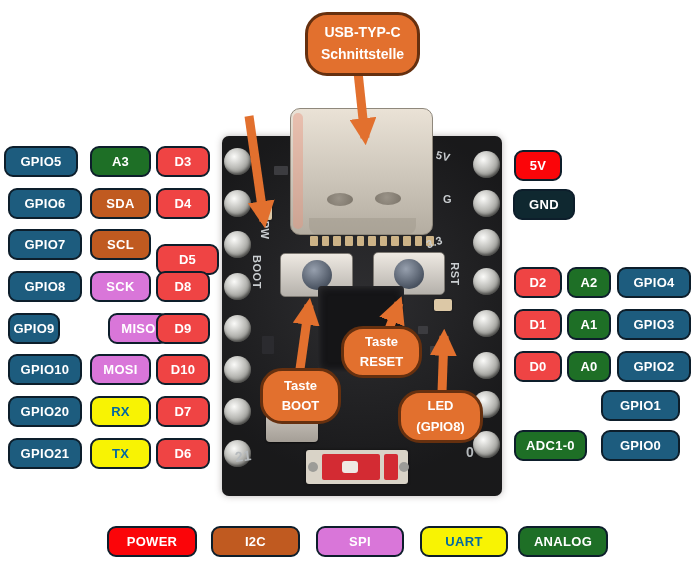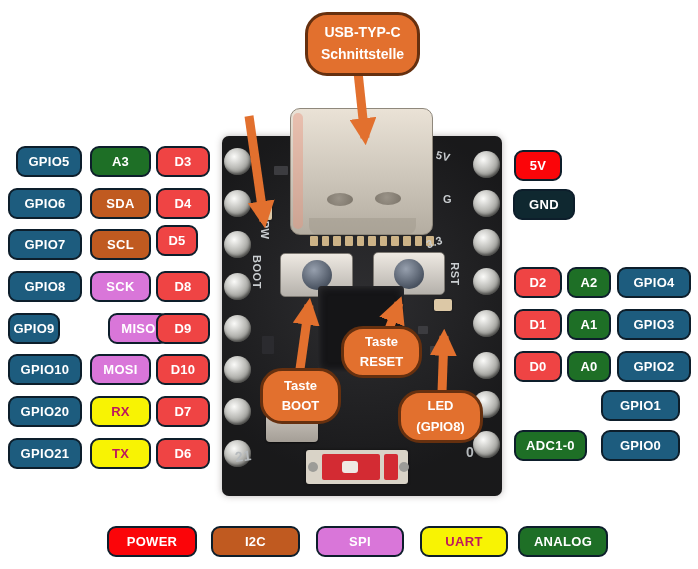--- a/index.html
+++ b/index.html
@@ -7,21 +7,21 @@
           font-family:"Liberation Sans",sans-serif;}
   
   .pill{position:absolute;height:31px;border:2px solid #0d1e2b;border-radius:9px;
         display:flex;align-items:center;justify-content:center;color:#fff;
         font-weight:700;font-size:13px;box-sizing:border-box;letter-spacing:.3px;}
   .c-gpio{background:#1d5c7e}
   .c-d{background:#ef4444}
   .c-analog{background:#1e6f26}
   .c-i2c{background:#c05a20}
   .c-spi{background:#d976d9}
-  .c-uart{background:#f8f303;color:#be185d}
+  .c-uart{background:#f8f303;color:#0369a1}
   .c-power{background:#fb0509}
   .c-gnd{background:#0f2830}
   
   .callout{position:absolute;background:#e2702e;border:3px solid #66300f;border-radius:22px;
            color:#fff;font-weight:700;font-size:13px;line-height:1.55;display:flex;
            flex-direction:column;align-items:center;justify-content:center;text-align:center;
            box-sizing:border-box;z-index:6;}
   
   #board{position:absolute;left:222px;top:136px;width:280px;height:360px;background:#212123;
          border-radius:7px;box-shadow:0 0 7px rgba(60,50,45,.35);z-index:1;}
@@ -136,31 +136,31 @@
     <div class="silk vert" style="left:34px;top:88px">PW</div>
     <div class="silk vert" style="left:18px;top:130px">BOOT</div>
     <div class="silk" style="left:214px;top:14px;transform:rotate(14deg)">5V</div>
     <div class="silk" style="left:221px;top:57px">G</div>
     <div class="silk" style="left:204px;top:100px;transform:rotate(-18deg)">3.3</div>
     <div class="silk vert" style="left:221px;top:132px">RST</div>
     <div class="silk" style="left:13px;top:312px;font-size:14px;transform:rotate(-8deg);color:#b6babd">21</div>
     <div class="silk" style="left:244px;top:308px;font-size:14px;color:#b6babd">0</div>
   </div>
 
-  <div class="pill c-gpio" style="left:16px;top:146px;width:66px">GPIO5</div>
+  <div class="pill c-gpio" style="left:4px;top:146px;width:74px">GPIO5</div>
   <div class="pill c-analog" style="left:90px;top:146px;width:61px">A3</div>
   <div class="pill c-d" style="left:156px;top:146px;width:54px">D3</div>
 
   <div class="pill c-gpio" style="left:8px;top:188px;width:74px">GPIO6</div>
   <div class="pill c-i2c" style="left:90px;top:188px;width:61px">SDA</div>
   <div class="pill c-d" style="left:156px;top:188px;width:54px">D4</div>
 
   <div class="pill c-gpio" style="left:8px;top:229px;width:74px">GPIO7</div>
   <div class="pill c-i2c" style="left:90px;top:229px;width:61px">SCL</div>
-  <div class="pill c-d" style="left:156px;top:225px;width:42px">D5</div>
+  <div class="pill c-d" style="left:156px;top:244px;width:63px">D5</div>
 
   <div class="pill c-gpio" style="left:8px;top:271px;width:74px">GPIO8</div>
   <div class="pill c-spi" style="left:90px;top:271px;width:61px">SCK</div>
   <div class="pill c-d" style="left:156px;top:271px;width:54px">D8</div>
 
   <div class="pill c-gpio" style="left:8px;top:313px;width:52px">GPIO9</div>
   <div class="pill c-spi" style="left:108px;top:313px;width:61px">MISO</div>
   <div class="pill c-d" style="left:156px;top:313px;width:54px">D9</div>
 
   <div class="pill c-gpio" style="left:8px;top:354px;width:74px">GPIO10</div>

